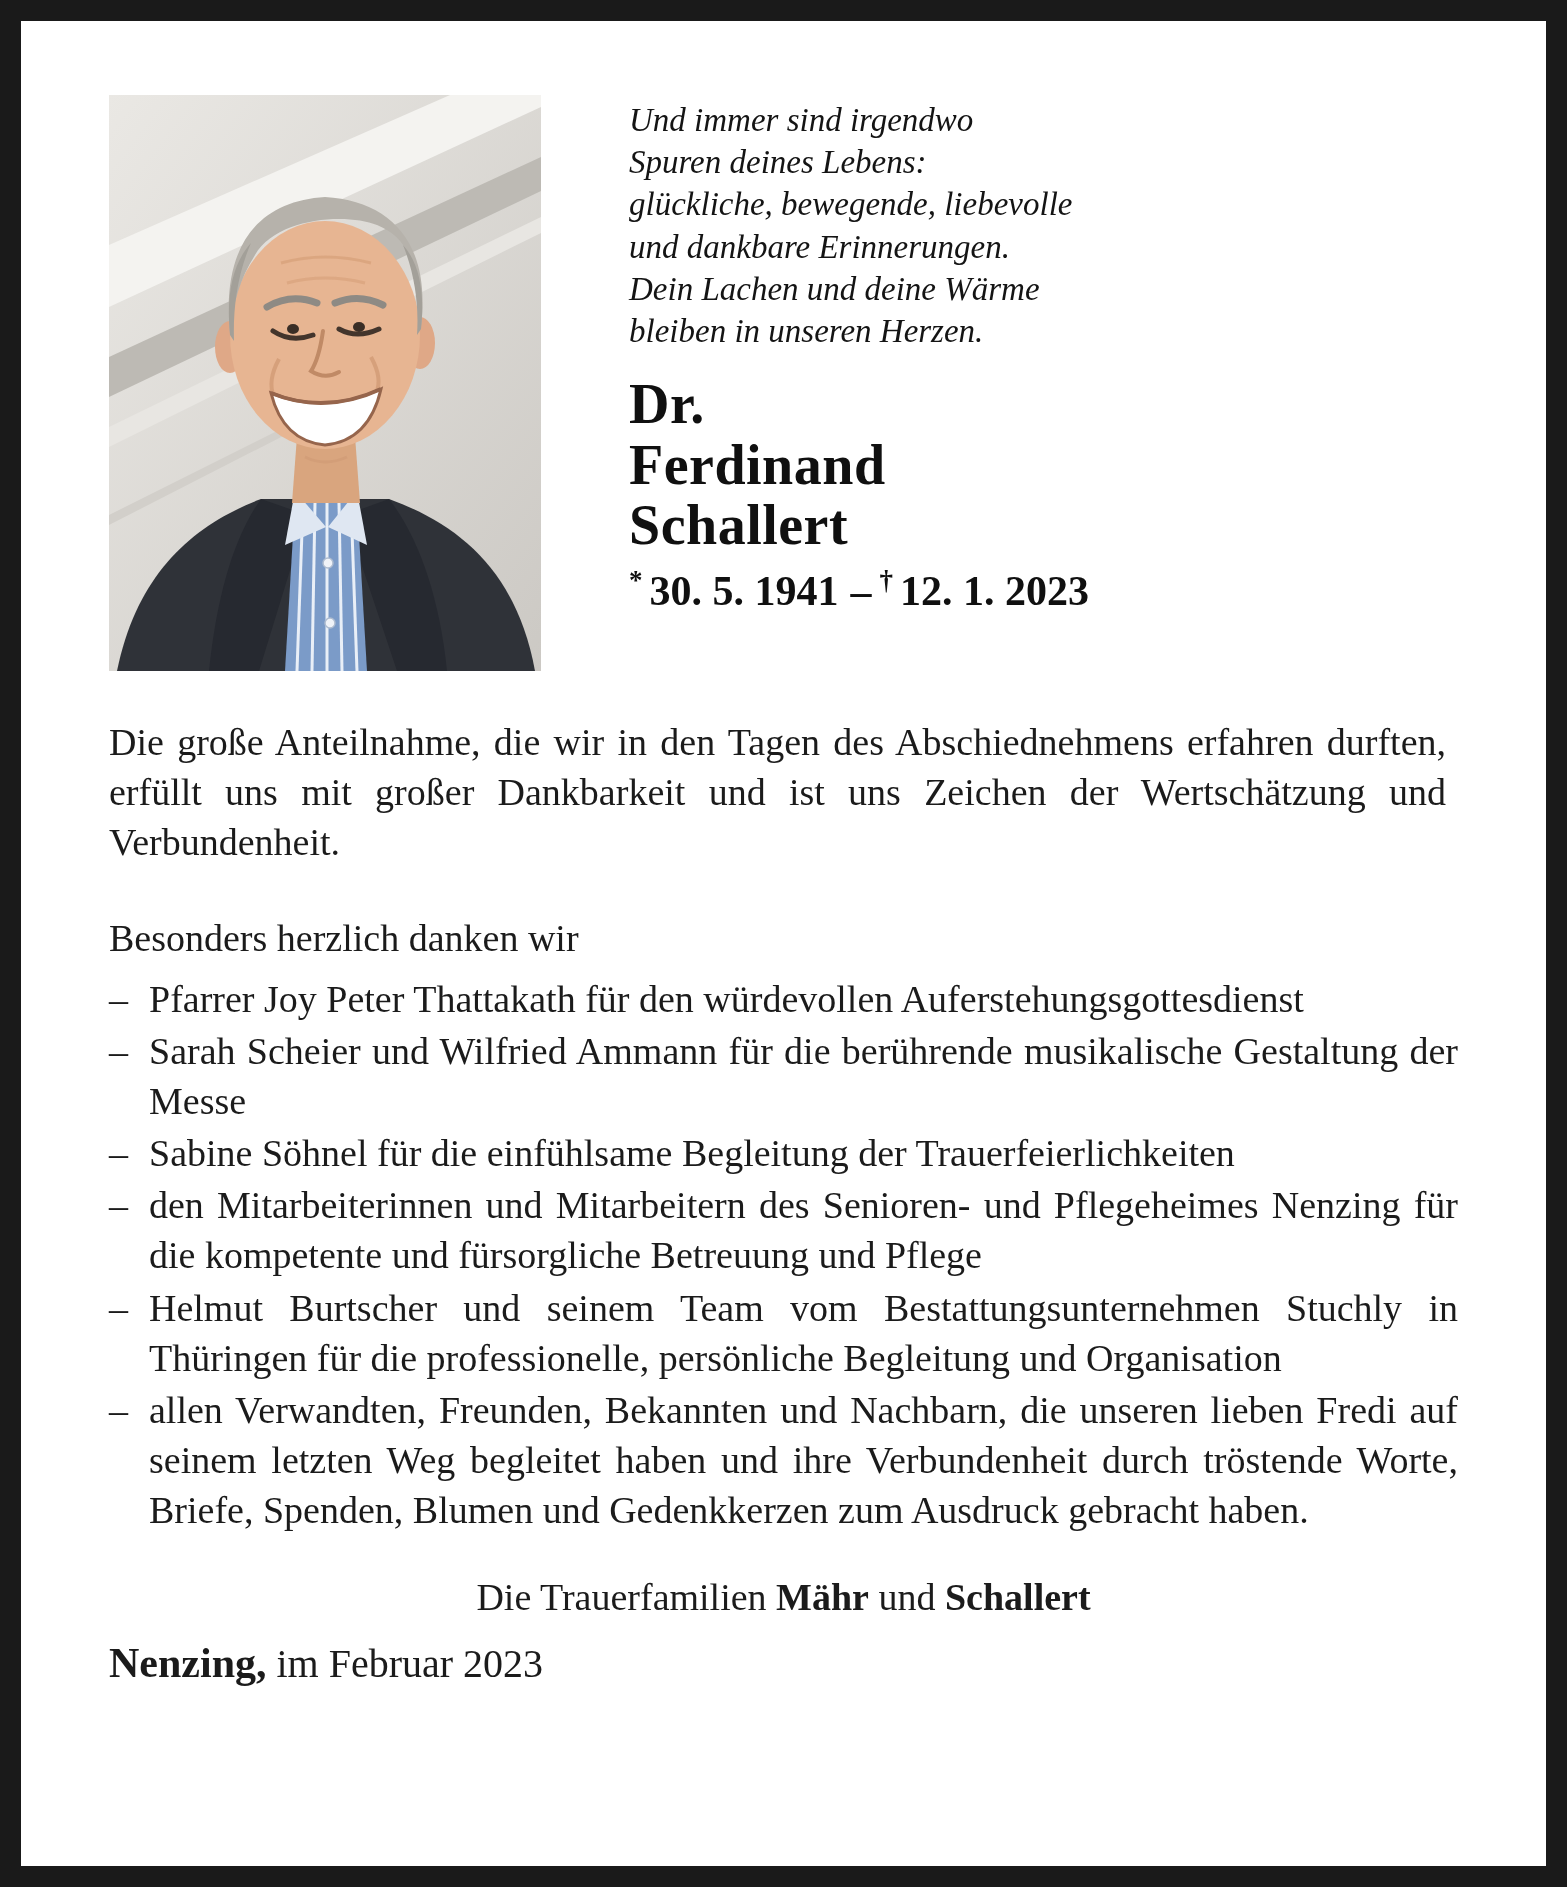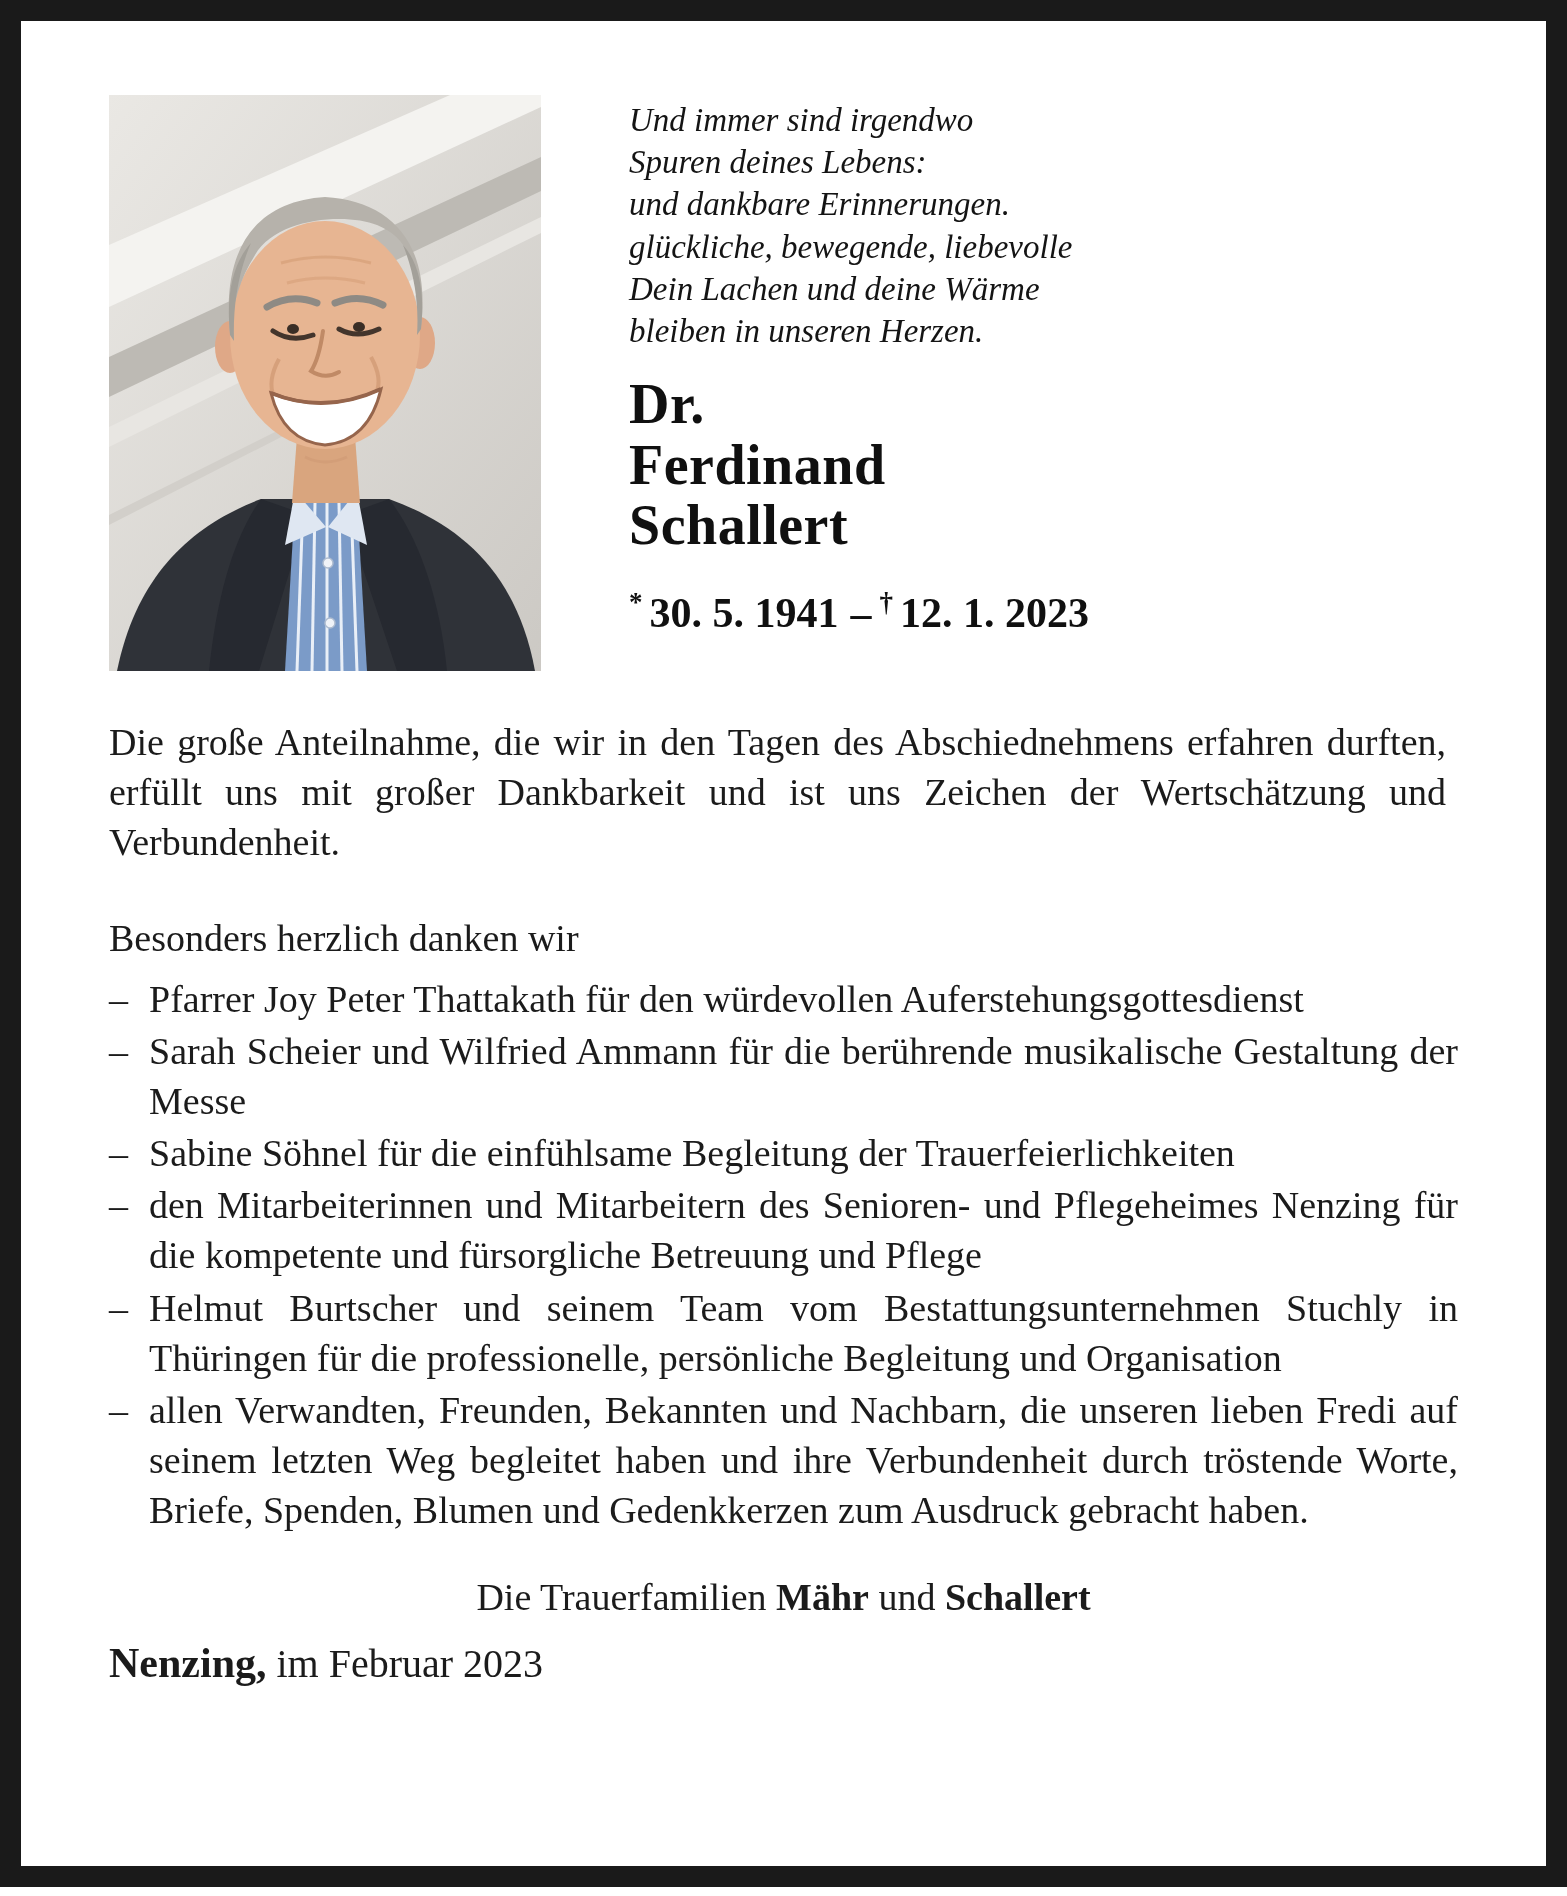--- a/index.html
+++ b/index.html
@@ -50,21 +50,21 @@
   }
   .name-block {
     margin-top: 22px;
     font-size: 56px;
     font-weight: 700;
     line-height: 1.08;
     letter-spacing: 0.5px;
     color: #101010;
   }
   .dates {
-    margin-top: 31px;
+    margin-top: 9px;
     font-size: 42px;
     font-weight: 700;
     color: #101010;
     white-space: nowrap;
   }
   .dates .sup {
     font-size: 27px;
     vertical-align: 16px;
     margin-right: 7px;
     font-weight: 700;
@@ -183,22 +183,22 @@
           <path d="M162,298 Q216,320 272,294" fill="none" stroke="#96654c" stroke-width="4"></path>
 
           <path d="M196,362 q20,10 42,0" stroke="#cf9a74" stroke-width="3" fill="none" opacity="0.6"></path>
         </svg>
       </div>
 
       <div class="header-right">
         <div class="poem">
           <div>Und immer sind irgendwo</div>
           <div>Spuren deines Lebens:</div>
+          <div>glückliche, bewegende, liebevolle</div>
           <div>und dankbare Erinnerungen.</div>
-          <div>glückliche, bewegende, liebevolle</div>
           <div>Dein Lachen und deine Wärme</div>
           <div>bleiben in unseren Herzen.</div>
         </div>
 
         <div class="name-block">
           <div>Dr.</div>
           <div>Ferdinand</div>
           <div>Schallert</div>
         </div>
 

